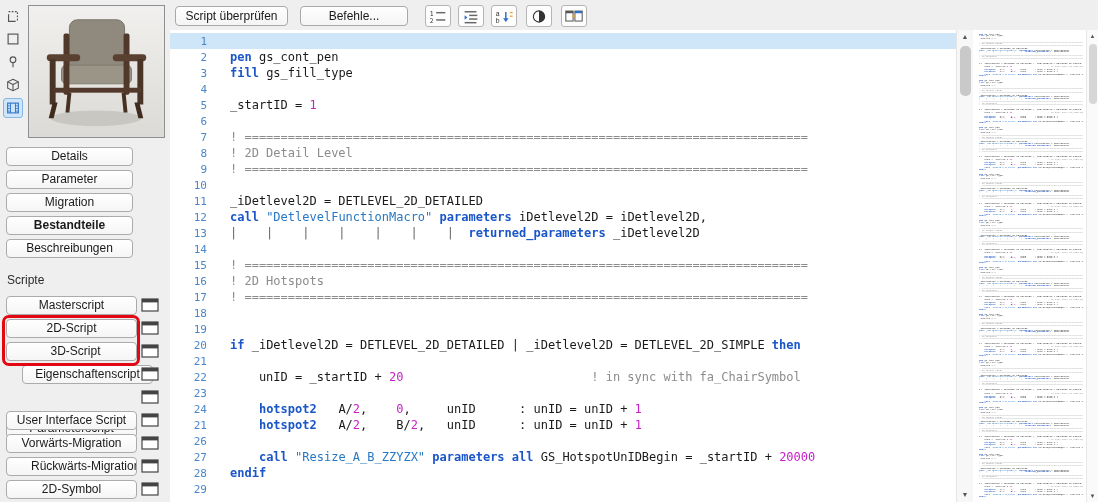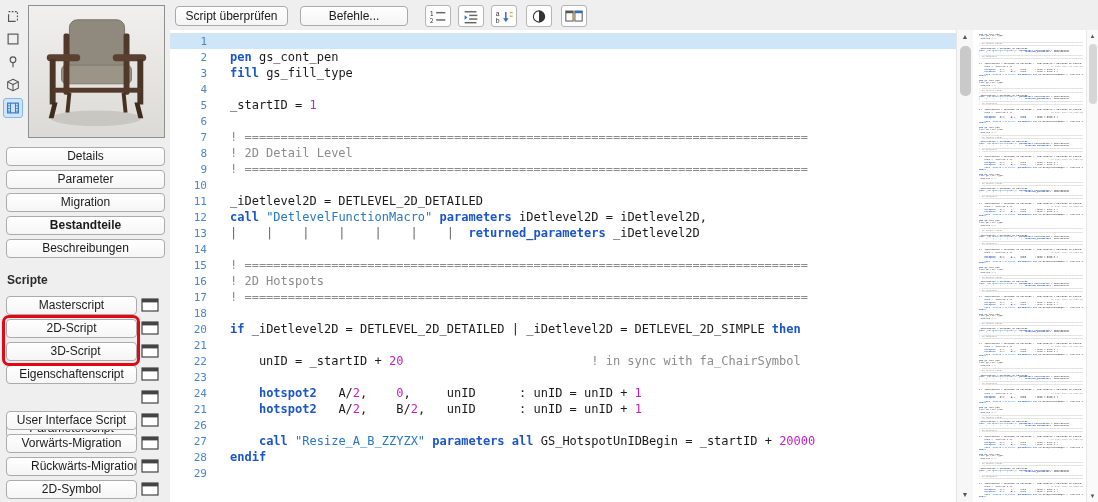--- a/index.html
+++ b/index.html
@@ -19,23 +19,23 @@
   .preview-box { position:absolute; left:28px; top:5px; width:137px; height:133px;
                  border:1px solid #8f8f8f; background:#fff; overflow:hidden; }
   .preview-box svg { display:block; width:100%; height:100%; }
   
   .side-btn {
     position:absolute; left:6px; height:19px; border:1px solid #ababab; border-radius:4px;
     background:linear-gradient(#ffffff,#f5f5f5); text-align:center; line-height:17px;
     font-size:12px; color:#1a1a1a; cursor:pointer; white-space:nowrap; overflow:hidden;
     font-family:"Liberation Sans", sans-serif;
   }
-  .nav-w { width:159px; }
+  .nav-w { width:127px; }
   .script-w { width:131px; }
-  .section-label { position:absolute; left:7px; top:273px; font-size:12px; color:#2b2b2b;font-weight:bold; }
+  .section-label { position:absolute; left:7px; top:273px; font-size:12px; color:#2b2b2b; }
   .win-icon-btn { position:absolute; width:18px; height:14px; left:141px; cursor:pointer;
                   background:none; border:none; padding:0; }
   .win-icon-btn svg { display:block; width:18px; height:14px; }
   .annotation-box { position:absolute; left:2px; top:315px; width:138px; height:51px;
                     border:3px solid #e30613; border-radius:7px; pointer-events:none; z-index:5; }
   
   .tb-btn {
     position:absolute; top:6px; height:20px; border:1px solid #a9a9a9; border-radius:4px;
     background:linear-gradient(#ffffff,#f4f4f4); font-size:12px; color:#1a1a1a; cursor:pointer;
     font-family:"Liberation Sans", sans-serif;
@@ -170,21 +170,21 @@
           <rect x="1" y="1" width="16" height="3.4" fill="#444"></rect>
         </svg>
       </button>
       <button class="side-btn script-w" style="top: 342px; padding-left: 8px;">3D-Script</button>
       <button class="win-icon-btn" style="top: 344px;">
         <svg viewBox="0 0 18 14">
           <rect x="1" y="1" width="16" height="12" fill="#fff" stroke="#444" stroke-width="1.2"></rect>
           <rect x="1" y="1" width="16" height="3.4" fill="#444"></rect>
         </svg>
       </button>
-      <button class="side-btn script-w" style="top: 365px;">Eigenschaftenscript</button>
+      <button class="side-btn script-w" style="top: 365px; margin-left: 16px;">Eigenschaftenscript</button>
       <button class="win-icon-btn" style="top: 367px;">
         <svg viewBox="0 0 18 14">
           <rect x="1" y="1" width="16" height="12" fill="#fff" stroke="#444" stroke-width="1.2"></rect>
           <rect x="1" y="1" width="16" height="3.4" fill="#444"></rect>
         </svg>
       </button>
       <button class="side-btn script-w" style="top: 388px; margin-top: 31px;">Parameterscript</button>
       <button class="win-icon-btn" style="top: 390px;">
         <svg viewBox="0 0 18 14">
           <rect x="1" y="1" width="16" height="12" fill="#fff" stroke="#444" stroke-width="1.2"></rect>
@@ -283,20 +283,21 @@
         <div class="code-row"><span class="line-num">9</span><span class="code-text"><span class="seg-cm">! ==============================================================================</span></span></div>
         <div class="code-row"><span class="line-num">10</span><span class="code-text"></span></div>
         <div class="code-row"><span class="line-num">11</span><span class="code-text"><span class="seg-pl">_iDetlevel2D = DETLEVEL_2D_DETAILED</span></span></div>
         <div class="code-row"><span class="line-num">12</span><span class="code-text"><span class="seg-kw">call</span><span class="seg-pl"> </span><span class="seg-str">"DetlevelFunctionMacro"</span><span class="seg-pl"> </span><span class="seg-kw">parameters</span><span class="seg-pl"> iDetlevel2D = iDetlevel2D,</span></span></div>
         <div class="code-row"><span class="line-num">13</span><span class="code-text"><span class="seg-tab">|    |    |    |    |    |    |</span><span class="seg-pl">  </span><span class="seg-kw">returned_parameters</span><span class="seg-pl"> _iDetlevel2D</span></span></div>
         <div class="code-row"><span class="line-num">14</span><span class="code-text"></span></div>
         <div class="code-row"><span class="line-num">15</span><span class="code-text"><span class="seg-cm">! ==============================================================================</span></span></div>
         <div class="code-row"><span class="line-num">16</span><span class="code-text"><span class="seg-cm">! 2D Hotspots</span></span></div>
         <div class="code-row"><span class="line-num">17</span><span class="code-text"><span class="seg-cm">! ==============================================================================</span></span></div>
         <div class="code-row"><span class="line-num">18</span><span class="code-text"></span></div>
+        <div class="code-row"><span class="line-num">19</span><span class="code-text"></span></div>
         <div class="code-row"><span class="line-num">20</span><span class="code-text"><span class="seg-kw">if</span><span class="seg-pl"> _iDetlevel2D = DETLEVEL_2D_DETAILED | _iDetlevel2D = DETLEVEL_2D_SIMPLE </span><span class="seg-kw">then</span></span></div>
         <div class="code-row"><span class="line-num">21</span><span class="code-text"></span></div>
         <div class="code-row"><span class="line-num">22</span><span class="code-text"><span class="seg-pl">    unID = _startID + </span><span class="seg-num">20</span><span class="seg-pl">                          </span><span class="seg-cm">! in sync with fa_ChairSymbol</span></span></div>
         <div class="code-row"><span class="line-num">23</span><span class="code-text"></span></div>
         <div class="code-row"><span class="line-num">24</span><span class="code-text"><span class="seg-pl">    </span><span class="seg-kw">hotspot2</span><span class="seg-pl">   A/</span><span class="seg-num">2</span><span class="seg-pl">,    </span><span class="seg-num">0</span><span class="seg-pl">,     unID      : unID = unID + </span><span class="seg-num">1</span></span></div>
         <div class="code-row"><span class="line-num">21</span><span class="code-text"><span class="seg-pl">    </span><span class="seg-kw">hotspot2</span><span class="seg-pl">   A/</span><span class="seg-num">2</span><span class="seg-pl">,    B/</span><span class="seg-num">2</span><span class="seg-pl">,   unID      : unID = unID + </span><span class="seg-num">1</span></span></div>
         <div class="code-row"><span class="line-num">26</span><span class="code-text"></span></div>
         <div class="code-row"><span class="line-num">27</span><span class="code-text"><span class="seg-pl">    </span><span class="seg-kw">call</span><span class="seg-pl"> </span><span class="seg-str">"Resize_A_B_ZZYZX"</span><span class="seg-pl"> </span><span class="seg-kw">parameters all</span><span class="seg-pl"> GS_HotspotUnIDBegin = _startID + </span><span class="seg-num">20000</span></span></div>
         <div class="code-row"><span class="line-num">28</span><span class="code-text"><span class="seg-kw">endif</span></span></div>
         <div class="code-row"><span class="line-num">29</span><span class="code-text"></span></div>

